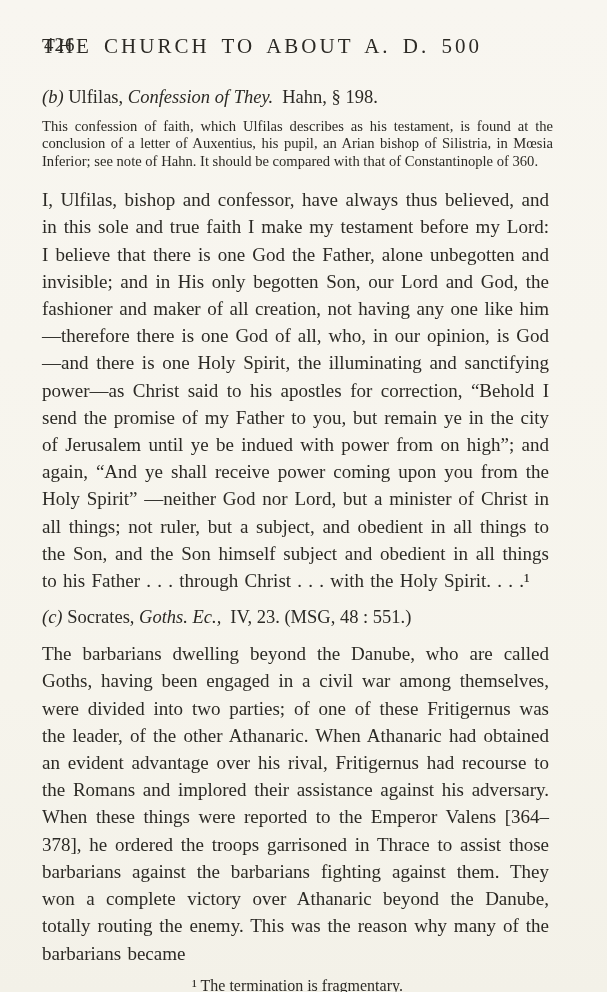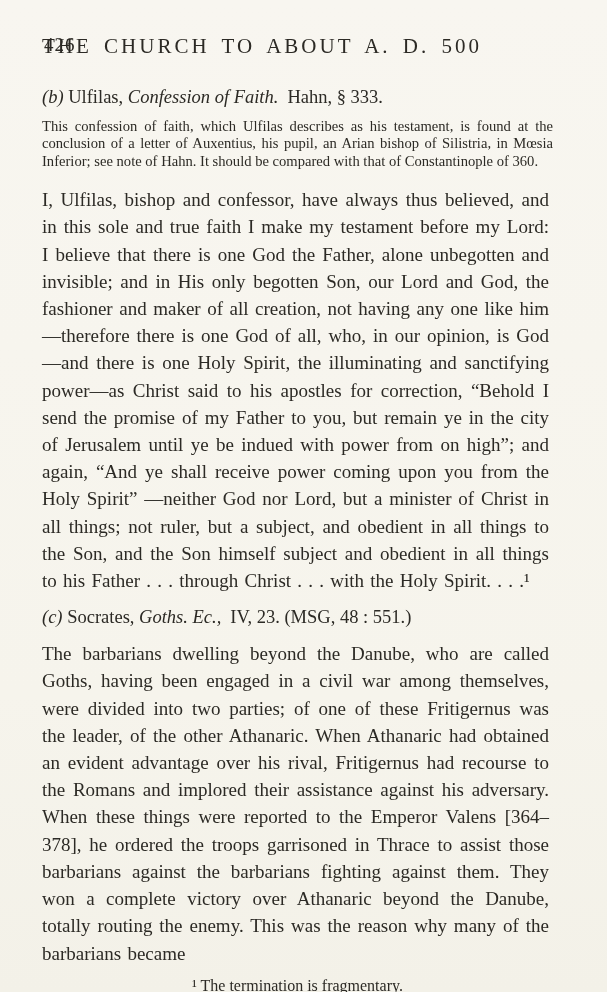--- a/index.html
+++ b/index.html
@@ -81,21 +81,21 @@
 </head>
 <body>
 
 <div class="page">
 
   <header class="page-header">
     <span class="page-number">426</span>
     <span class="running-title">THE CHURCH TO ABOUT A. D. 500</span>
   </header>
 
-  <p class="src-heading"><span class="label">(b)</span> <span>Ulfilas,</span> <span class="italic">Confession of Faith.</span><span class="gap">Hahn, § 333.</span></p>
+  <p class="src-heading"><span class="label">(b)</span> <span>Ulfilas,</span> <span class="italic">Confession of They.</span><span class="gap">Hahn, § 198.</span></p>
 
   <p class="small-note">This confession of faith, which Ulfilas describes as his testament, is found at the conclusion of a letter of Auxentius, his pupil, an Arian bishop of Silistria, in Mœsia Inferior; see note of Hahn.  It should be compared with that of Constantinople of 360.</p>
 
   <p class="body-para">I, Ulfilas, bishop and confessor, have always thus believed, and in this sole and true faith I make my testament before my Lord: I believe that there is one God the Father, alone unbegotten and invisible; and in His only begotten Son, our Lord and God, the fashioner and maker of all creation, not having any one like him—therefore there is one God of all, who, in our opinion, is God—and there is one Holy Spirit, the illuminating and sanctifying power—as Christ said to his apostles for correction, “Behold I send the promise of my Father to you, but remain ye in the city of Jerusalem until ye be indued with power from on high”; and again, “And ye shall receive power coming upon you from the Holy Spirit” —neither God nor Lord, but a minister of Christ in all things; not ruler, but a subject, and obedient in all things to the Son, and the Son himself subject and obedient in all things to his Father . . . through Christ . . . with the Holy Spirit. . . .¹</p>
 
   <p class="src-heading section-c-heading"><span class="label">(c)</span> <span>Socrates,</span> <span class="italic">Goths. Ec.,</span><span class="gap">IV, 23.  (MSG, 48 : 551.)</span></p>
 
   <p class="body-para">The barbarians dwelling beyond the Danube, who are called Goths, having been engaged in a civil war among themselves, were divided into two parties; of one of these Fritigernus was the leader, of the other Athanaric.  When Athanaric had obtained an evident advantage over his rival, Fritigernus had recourse to the Romans and implored their assistance against his adversary.  When these things were reported to the Emperor Valens [364–378], he ordered the troops garrisoned in Thrace to assist those barbarians against the barbarians fighting against them.  They won a complete victory over Athanaric beyond the Danube, totally routing the enemy.  This was the reason why many of the barbarians became</p>
 
   <p class="footnote">¹ The termination is fragmentary.</p>

